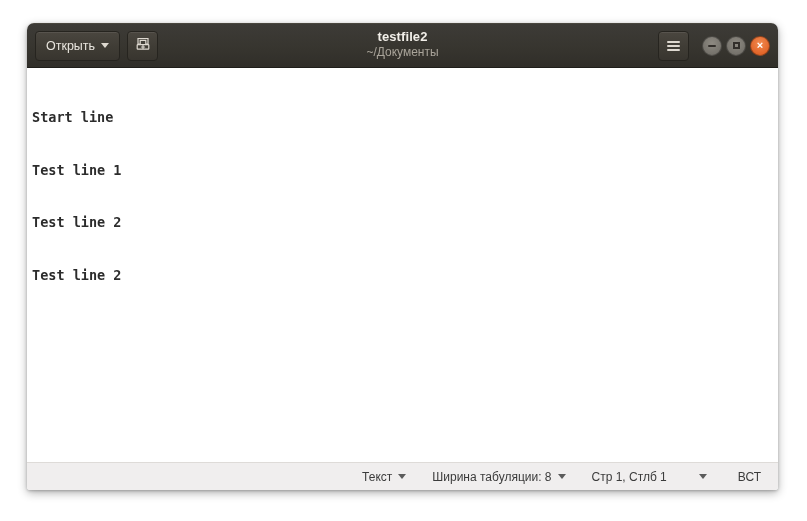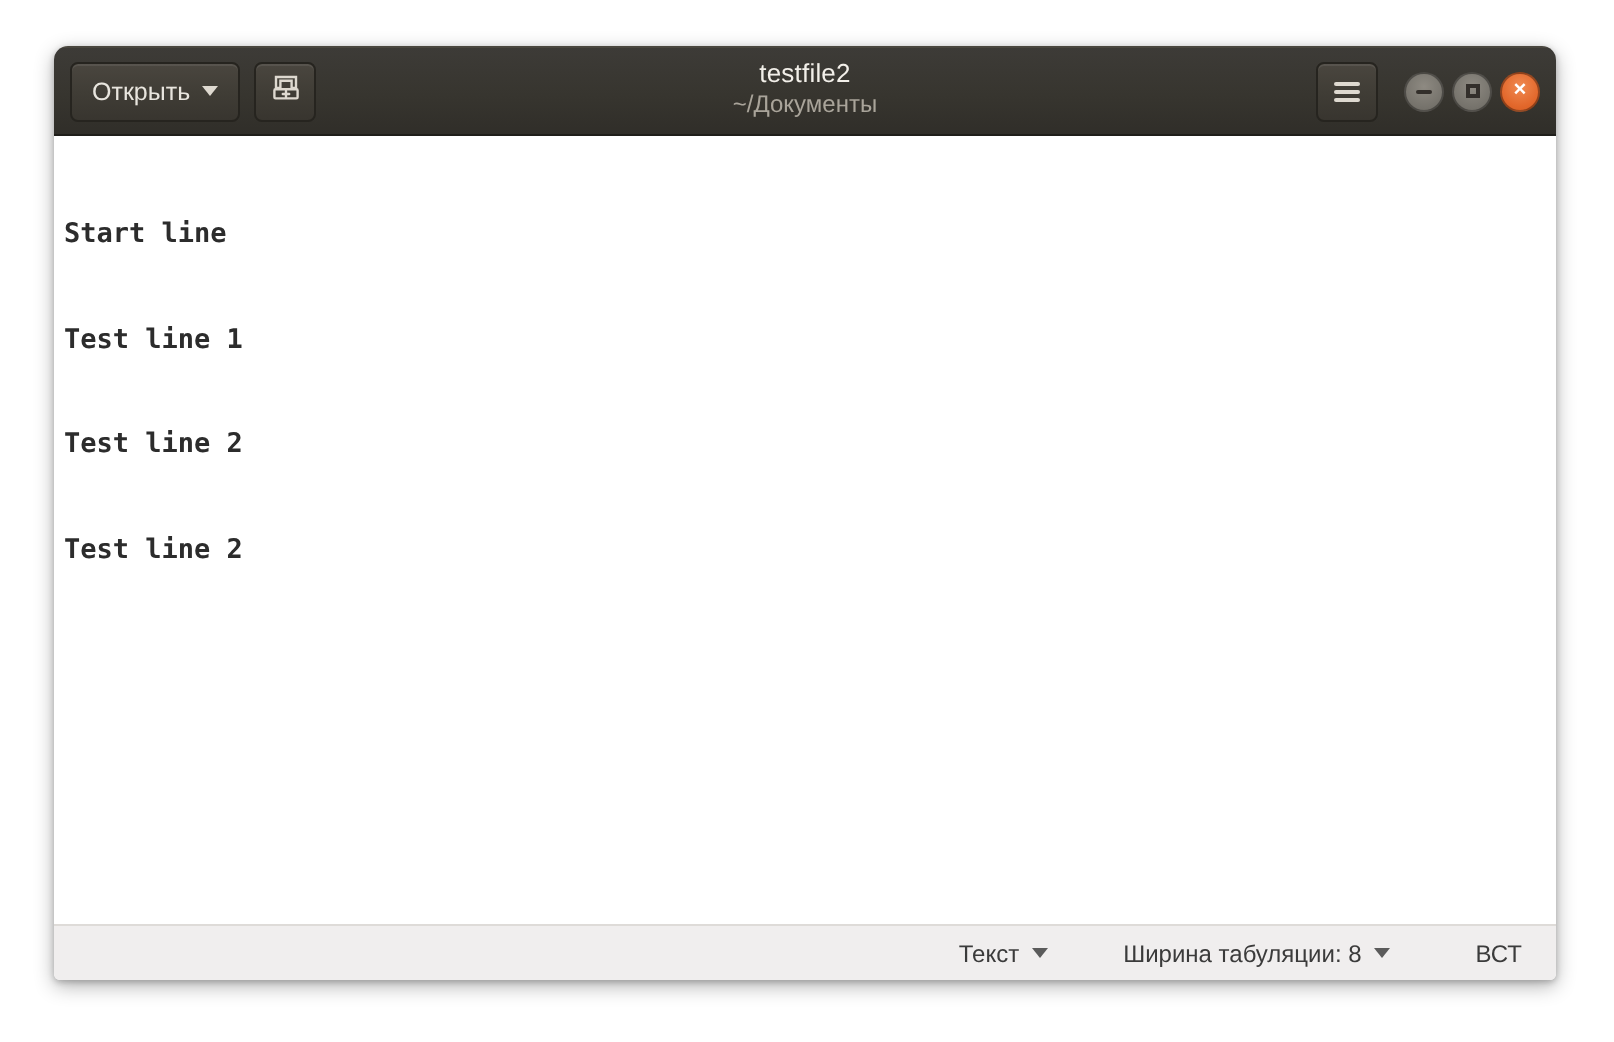--- a/index.html
+++ b/index.html
@@ -86,21 +86,21 @@
   
   #title-block {
     position: absolute;
     left: 0; right: 0; top: 4px;
     text-align: center;
     pointer-events: none;
   }
   #app-title {
     color: #f2efe9;
     font-size: 13px;
-    font-weight: normal;
+    font-weight: bold;
     line-height: 17px;
     letter-spacing: 0.1px;
   }
   #app-subtitle {
     color: #a9a49a;
     font-size: 12px;
     line-height: 14px;
   }
 
   
@@ -147,21 +147,21 @@
 
   
   #statusbar {
     flex: 0 0 28px;
     height: 28px;
     background: #f0eeee;
     border-top: 1px solid #dedbd8;
     display: flex;
     align-items: center;
     justify-content: flex-end;
-    gap: 16px;
+    gap: 4px;
     padding-right: 13px;
     box-sizing: border-box;
     font-size: 12px;
     color: #3b3b3b;
   }
   .sb-item {
     display: flex; align-items: center; gap: 6px;
     padding: 0 11px;
     height: 100%;
     cursor: default;
@@ -243,18 +243,22 @@
 
   <div id="statusbar">
     <div class="sb-item">
       <span>Текст</span>
       <span class="sb-caret"></span>
     </div>
     <div class="sb-item">
       <span>Ширина табуляции: 8</span>
       <span class="sb-caret"></span>
     </div>
+    <div class="sb-item sb-pos">
+      <span class="lbl">Стр 1, Стлб 1</span>
+      <span class="sb-caret"></span>
+    </div>
     <div class="sb-ins">
       <span>ВСТ</span>
     </div>
   </div>
 
 </div>
 
 </body></html>

